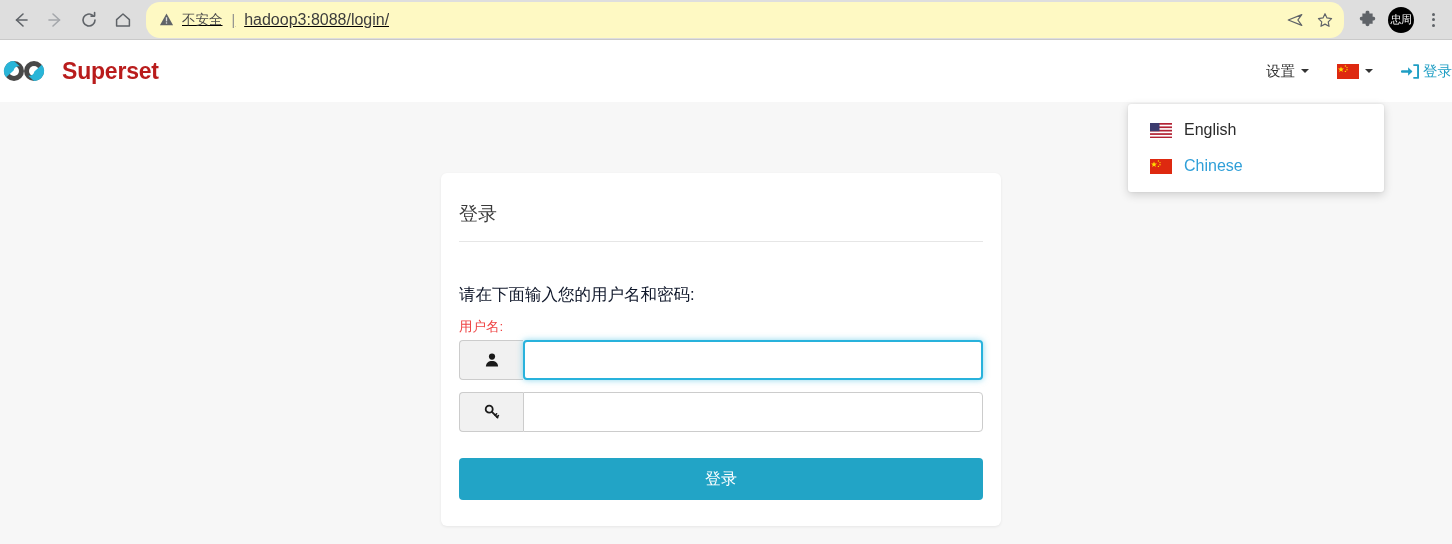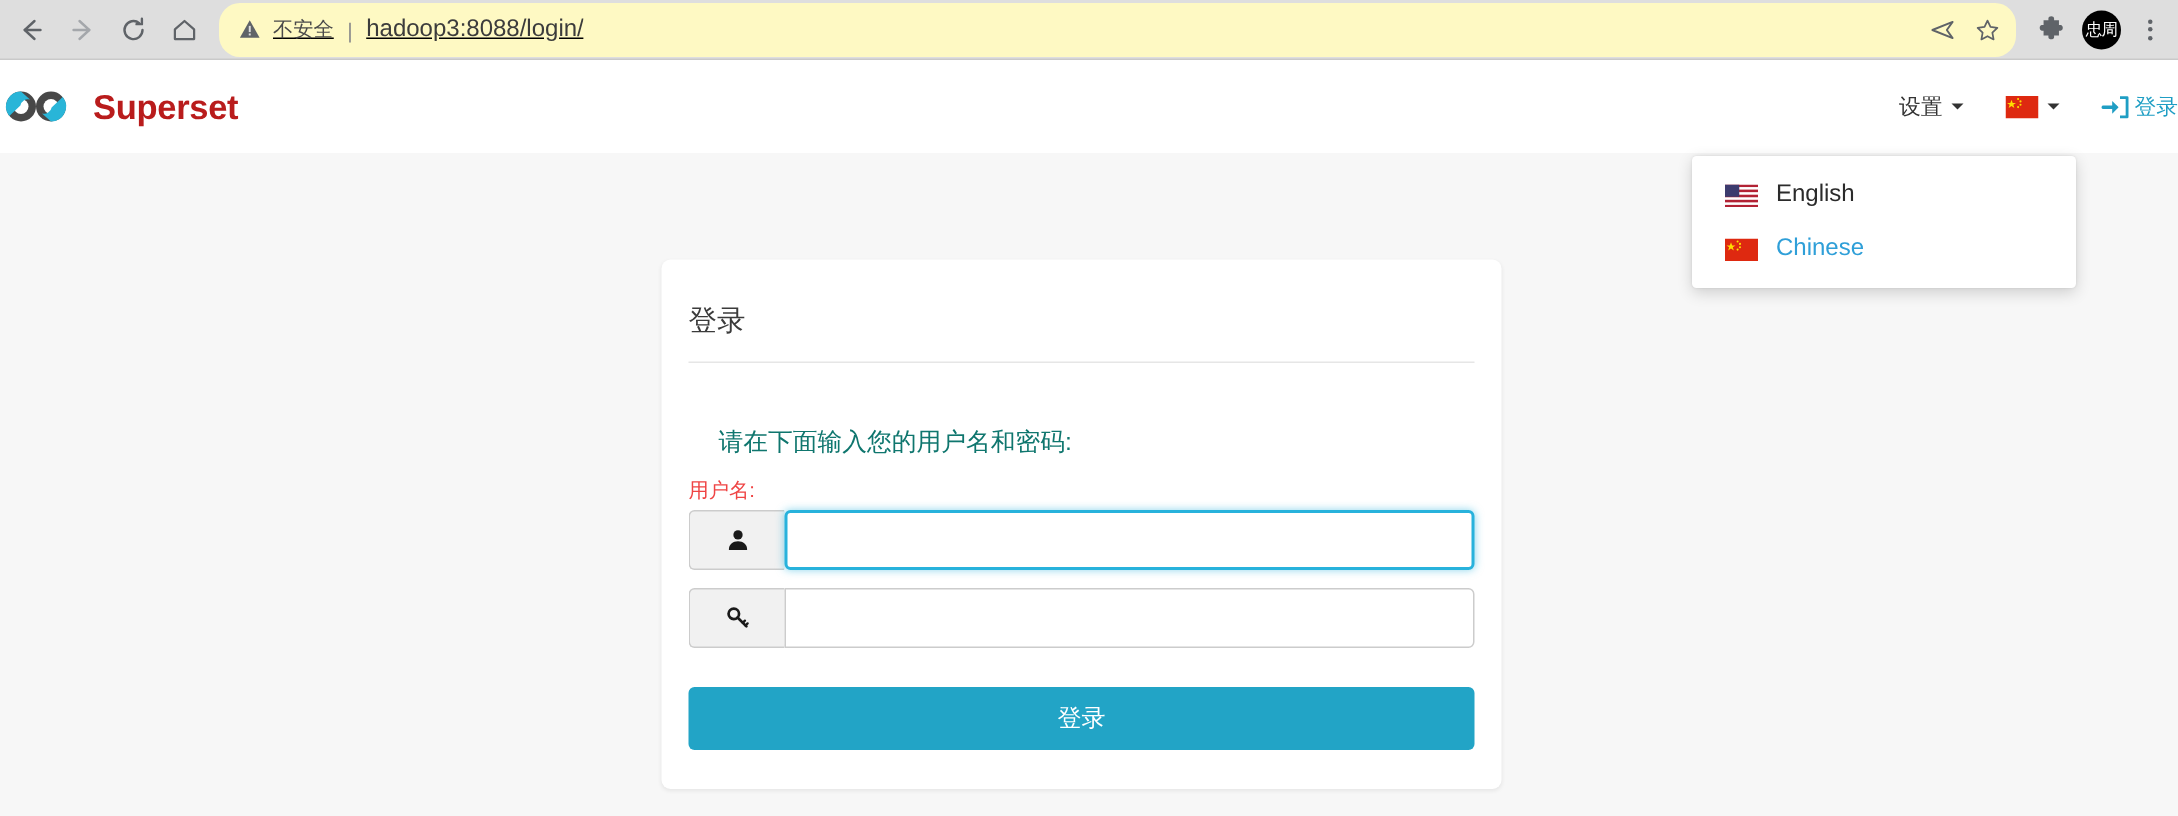--- a/index.html
+++ b/index.html
@@ -186,23 +186,22 @@
   .card-title {
     font-size: 19px;
     color: #3b3b3b;
     padding: 6px 0 14px 0;
     border-bottom: 1px solid #e6e6e6;
     margin: 0 0 0 0;
   }
   .card-inner { padding: 0 0 0 0; }
   .intro {
     font-size: 16.5px;
-    color: #0f766e;
+    color: #0f172a;
     padding: 42px 0 12px 0;
-    margin-left: 20px;
   }
   .field-label {
     font-size: 13.5px;
     color: #ef4444;
     padding-bottom: 4px;
   }
   .input-group {
     display: flex; align-items: stretch;
     margin-bottom: 12px;
   }

